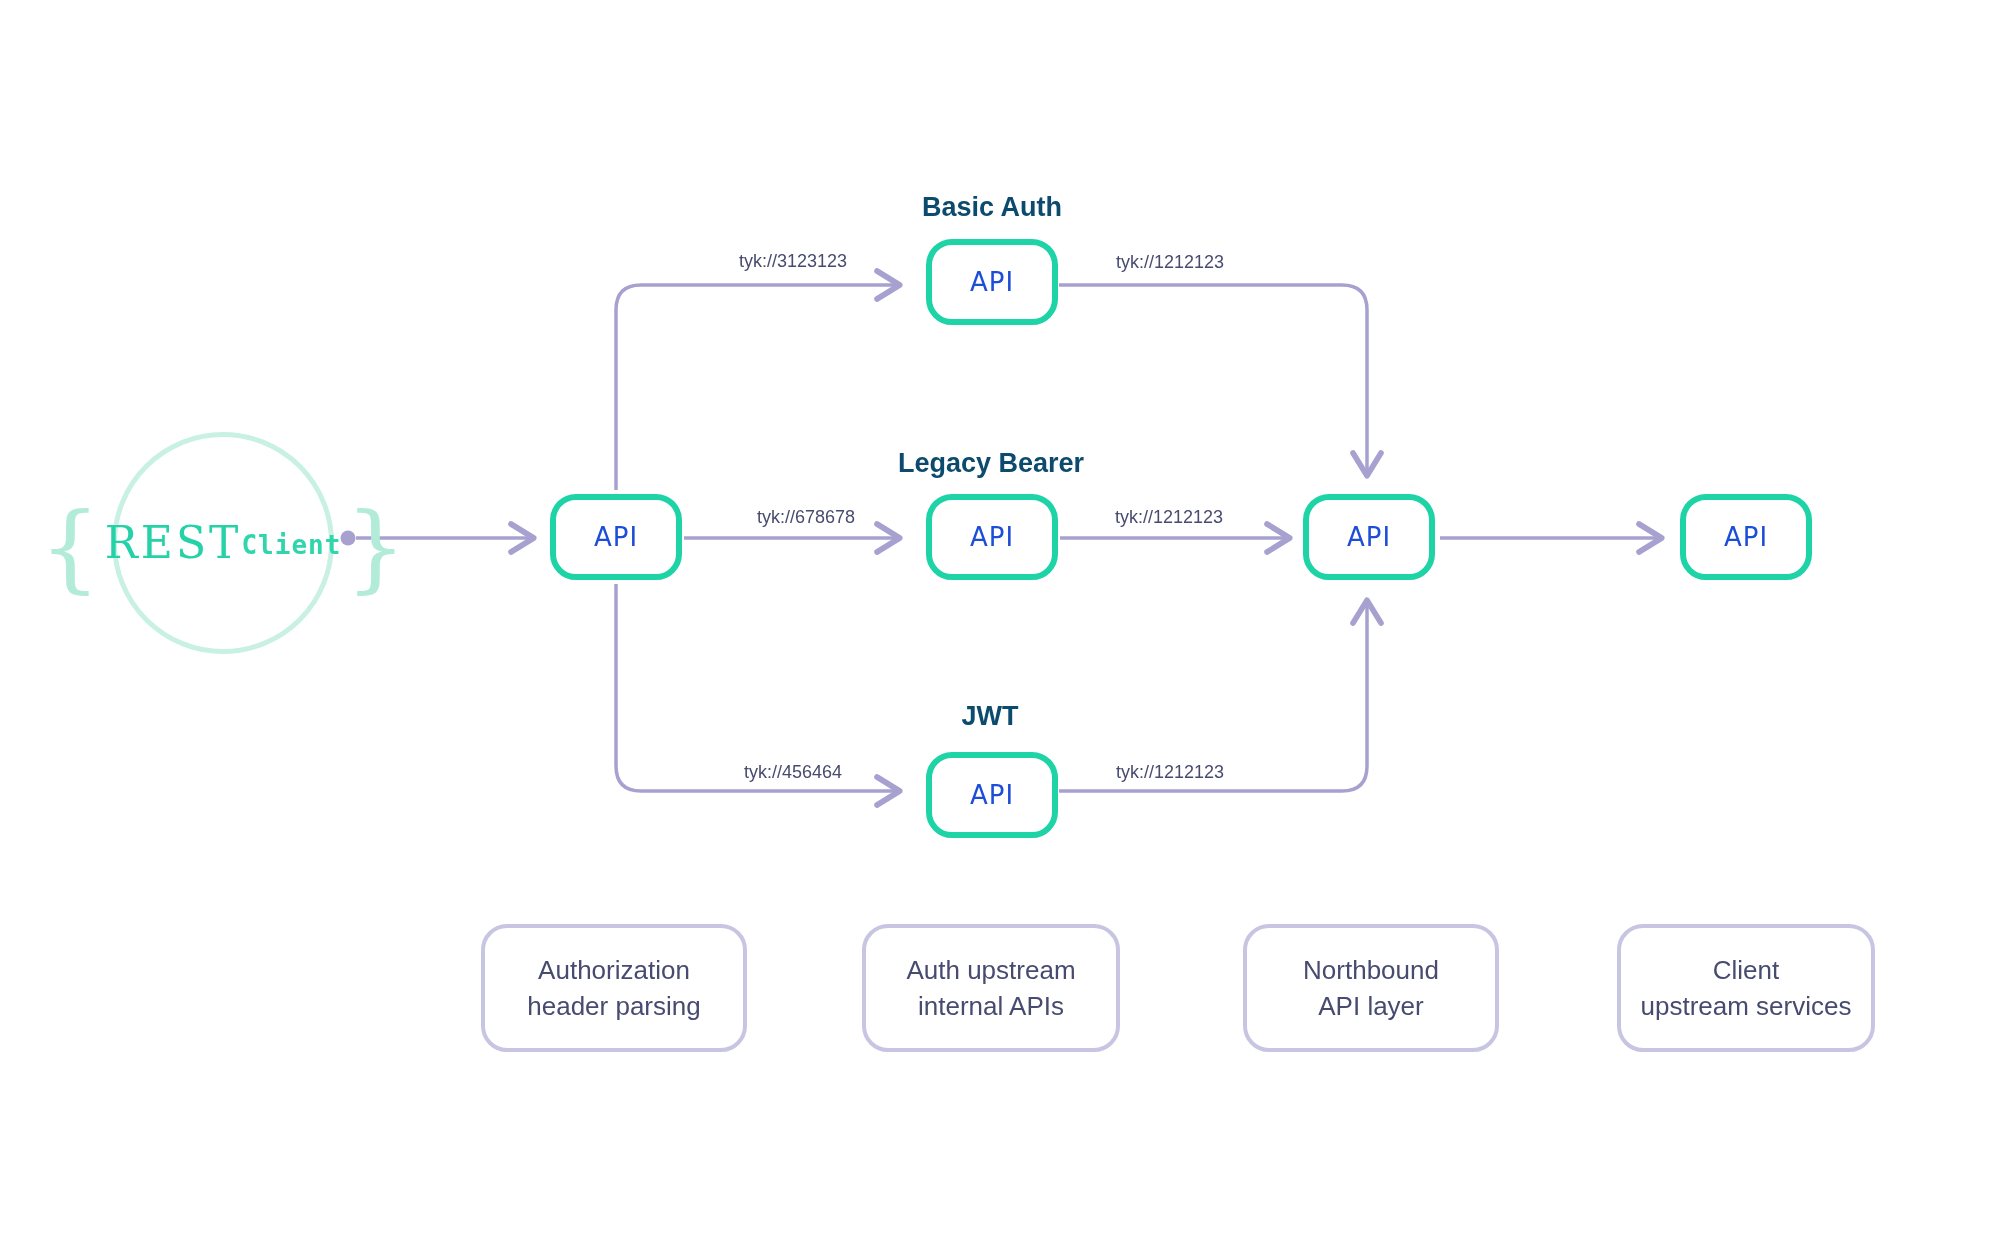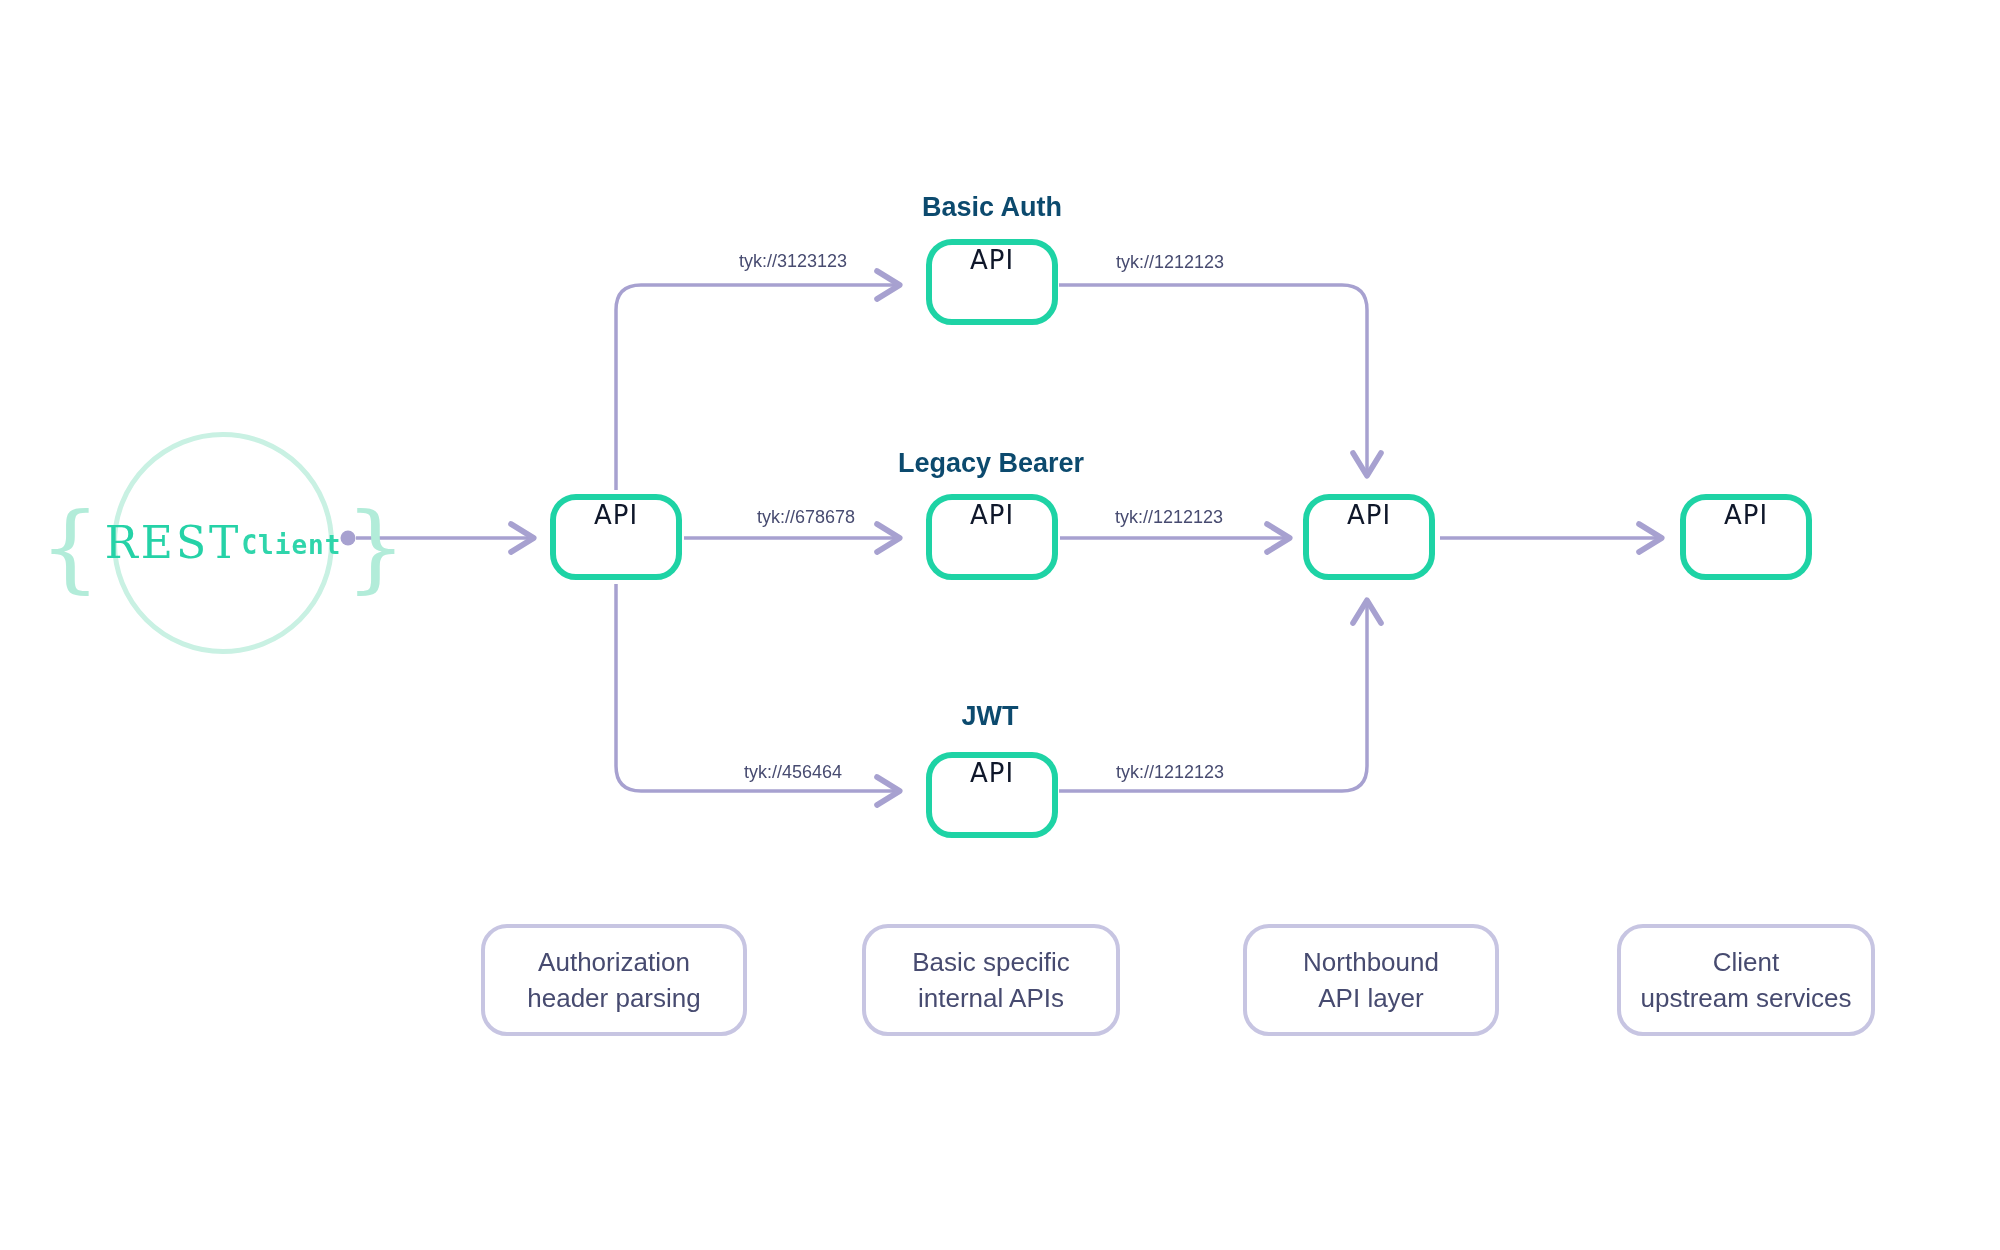--- a/index.html
+++ b/index.html
@@ -26,22 +26,22 @@
   }
   .client-subtitle{
     font-family:"DejaVu Sans Mono",monospace;font-size:26px;font-weight:bold;
     color:#2fd5ab;letter-spacing:1px;margin-top:3px;text-align:right;
   }
 
   
   .api-box{
     position:absolute;width:132px;height:86px;box-sizing:border-box;
     background:#fff;border:6px solid #1ed3a5;border-radius:26px;
-    display:flex;align-items:flex-start;justify-content:center;
-    color:#0f172a;font-family:"DejaVu Sans",sans-serif;
+    display:flex;align-items:center;justify-content:center;
+    color:#1d4ed8;font-family:"DejaVu Sans",sans-serif;
     font-size:26px;letter-spacing:1px;
   }
   .n-gateway{left:550px;top:494px;}
   .n-basic{left:926px;top:239px;}
   .n-legacy{left:926px;top:494px;}
   .n-jwt{left:926px;top:752px;}
   .n-northbound{left:1303px;top:494px;}
   .n-backend{left:1680px;top:494px;}
 
   
@@ -60,21 +60,21 @@
   }
   .l-basic-in{left:793px;top:261px;}
   .l-legacy-in{left:794px;top:517px;margin-left:12px;}
   .l-jwt-in{left:793px;top:772px;}
   .l-basic-out{left:1170px;top:262px;}
   .l-legacy-out{left:1169px;top:517px;}
   .l-jwt-out{left:1170px;top:772px;}
 
   
   .note-box{
-    position:absolute;top:924px;height:112px;box-sizing:border-box;
+    position:absolute;top:924px;height:128px;box-sizing:border-box;
     border:4px solid #c7c5e2;border-radius:26px;background:#fff;
     display:flex;flex-direction:column;align-items:center;justify-content:center;
     color:#474b70;font-size:26px;line-height:36px;text-align:center;
   }
   .note-auth{left:481px;width:266px;}
   .note-internal{left:862px;width:258px;}
   .note-northbound{left:1243px;width:256px;text-align:right;}
   .note-backend{left:1617px;width:258px;}
 </style>
 </head>
@@ -138,21 +138,21 @@
   <div class="edge-label l-jwt-in">tyk://456464</div>
   <div class="edge-label l-basic-out">tyk://1212123</div>
   <div class="edge-label l-legacy-out">tyk://1212123</div>
   <div class="edge-label l-jwt-out">tyk://1212123</div>
 
   <div class="note-box note-auth">
     <span>Authorization</span>
     <span>header parsing</span>
   </div>
   <div class="note-box note-internal">
-    <span>Basic specific</span>
+    <span>Auth upstream</span>
     <span>internal APIs</span>
   </div>
   <div class="note-box note-northbound">
     <span>Northbound</span>
     <span>API layer</span>
   </div>
   <div class="note-box note-backend">
     <span>Client</span>
     <span>upstream services</span>
   </div>

